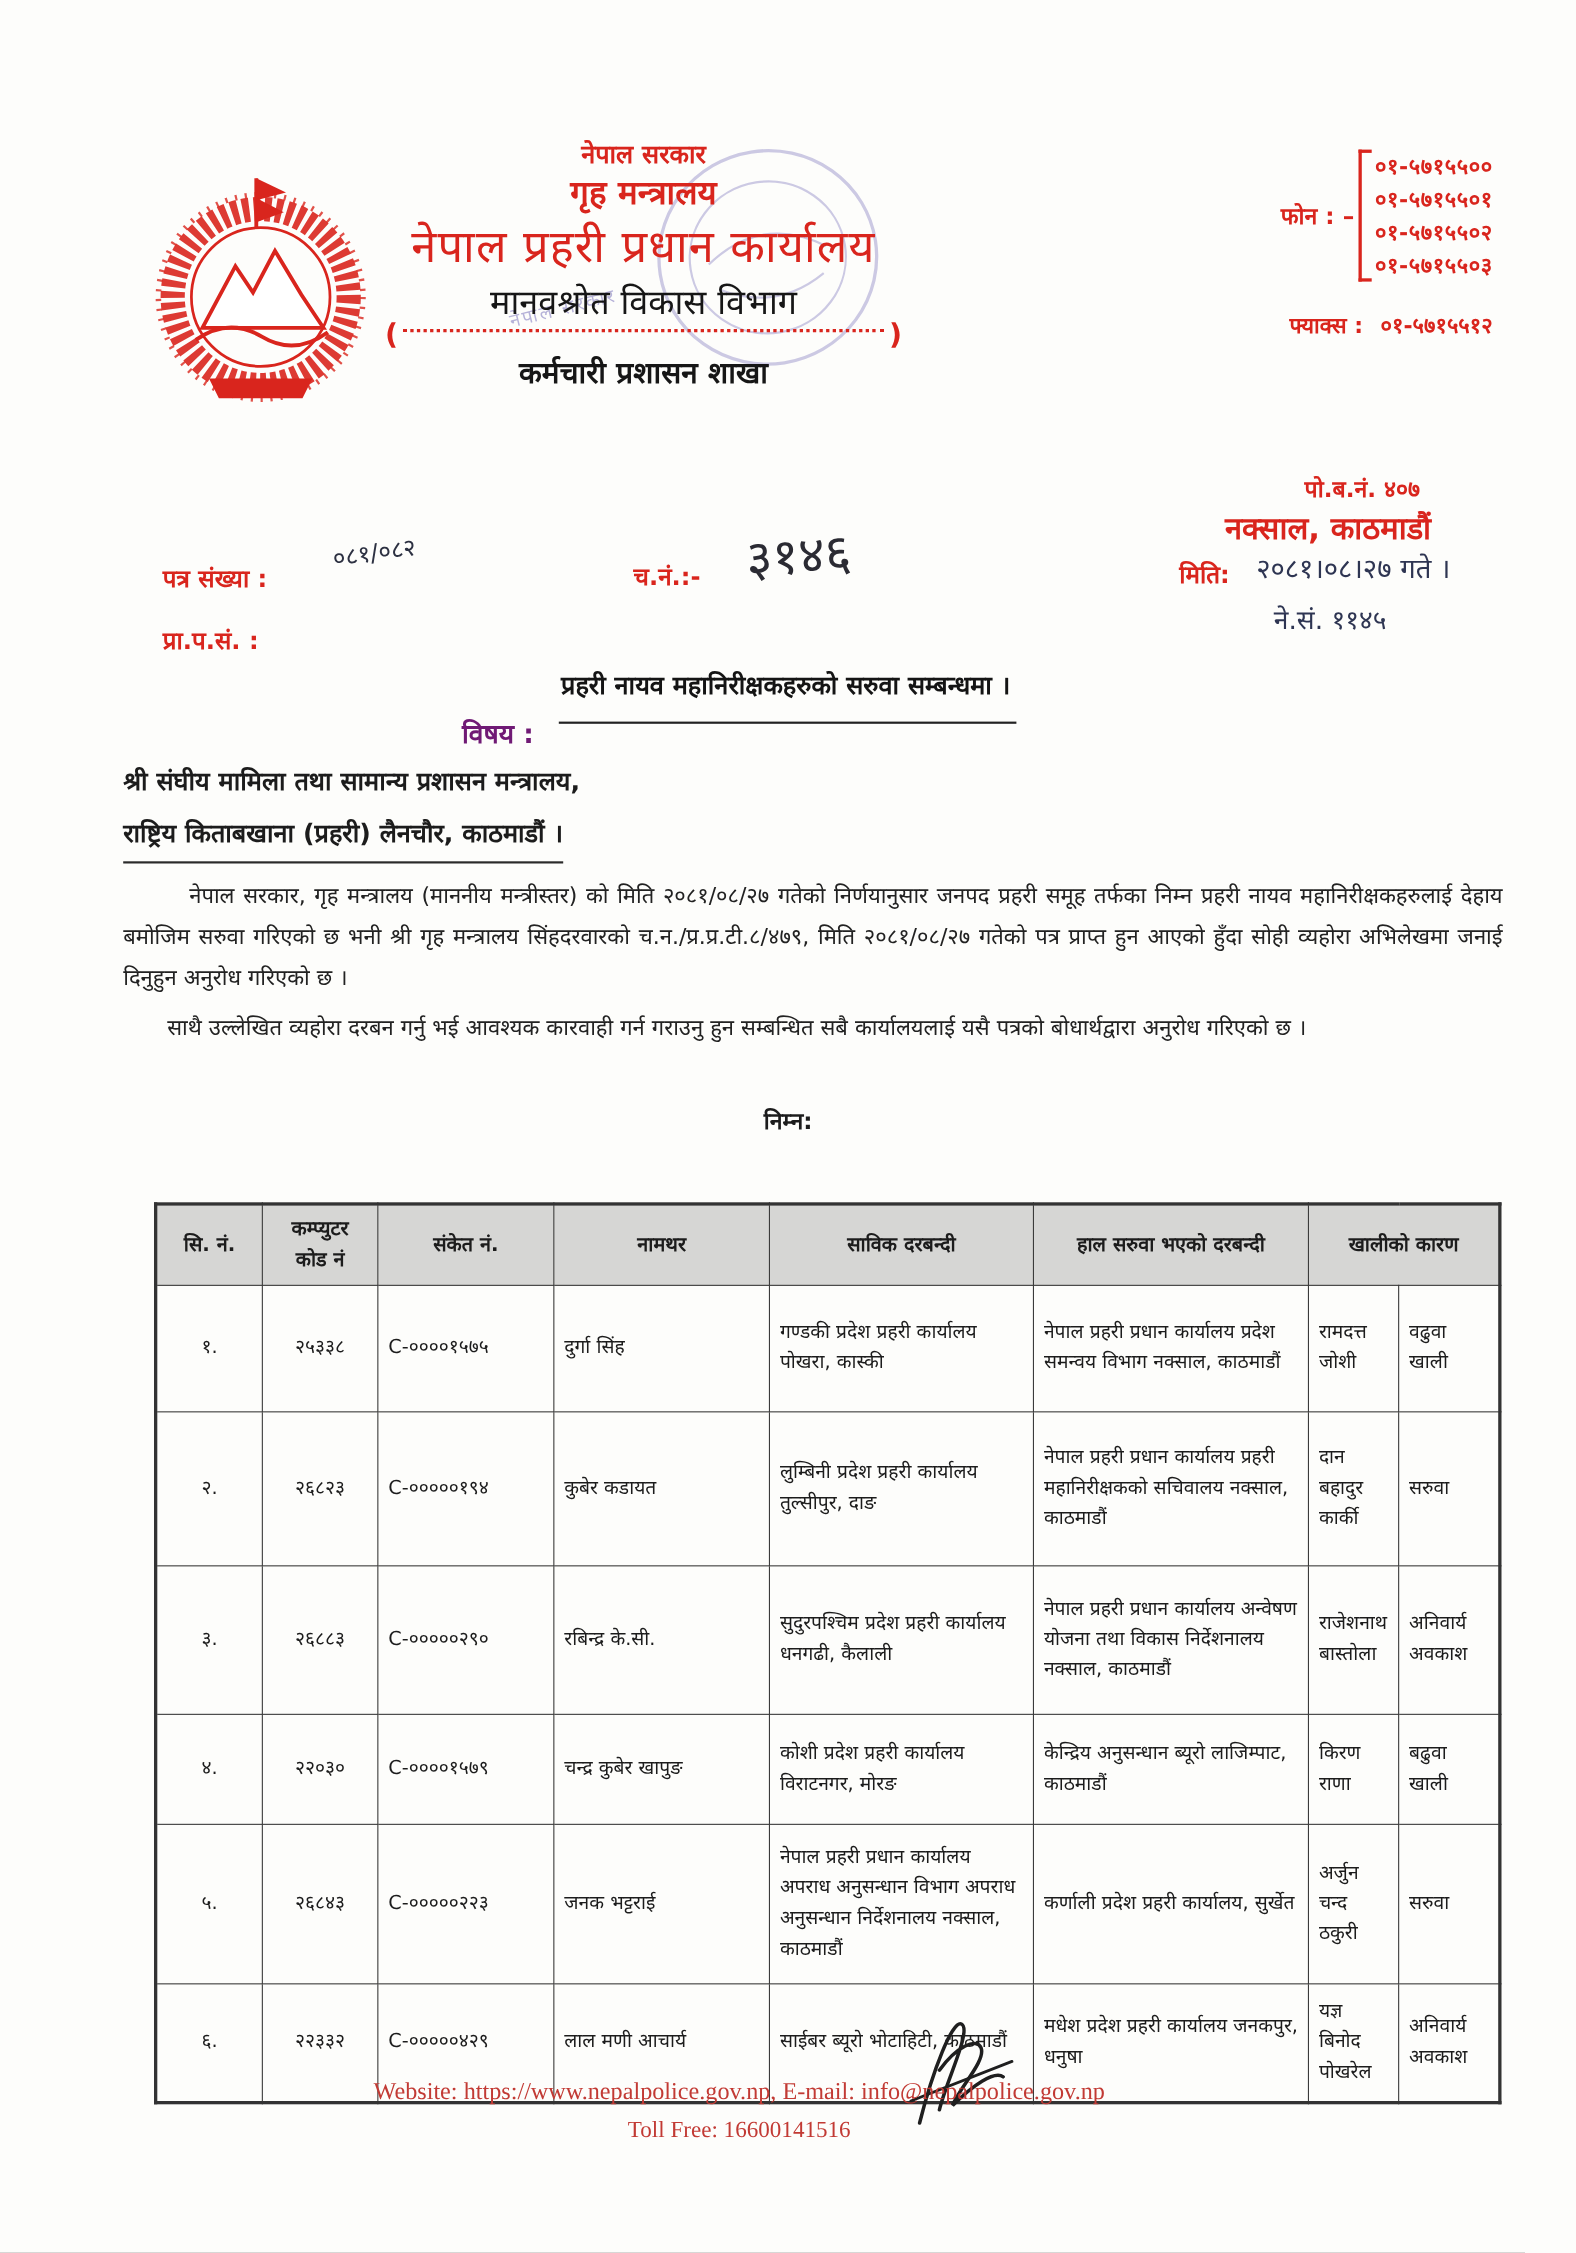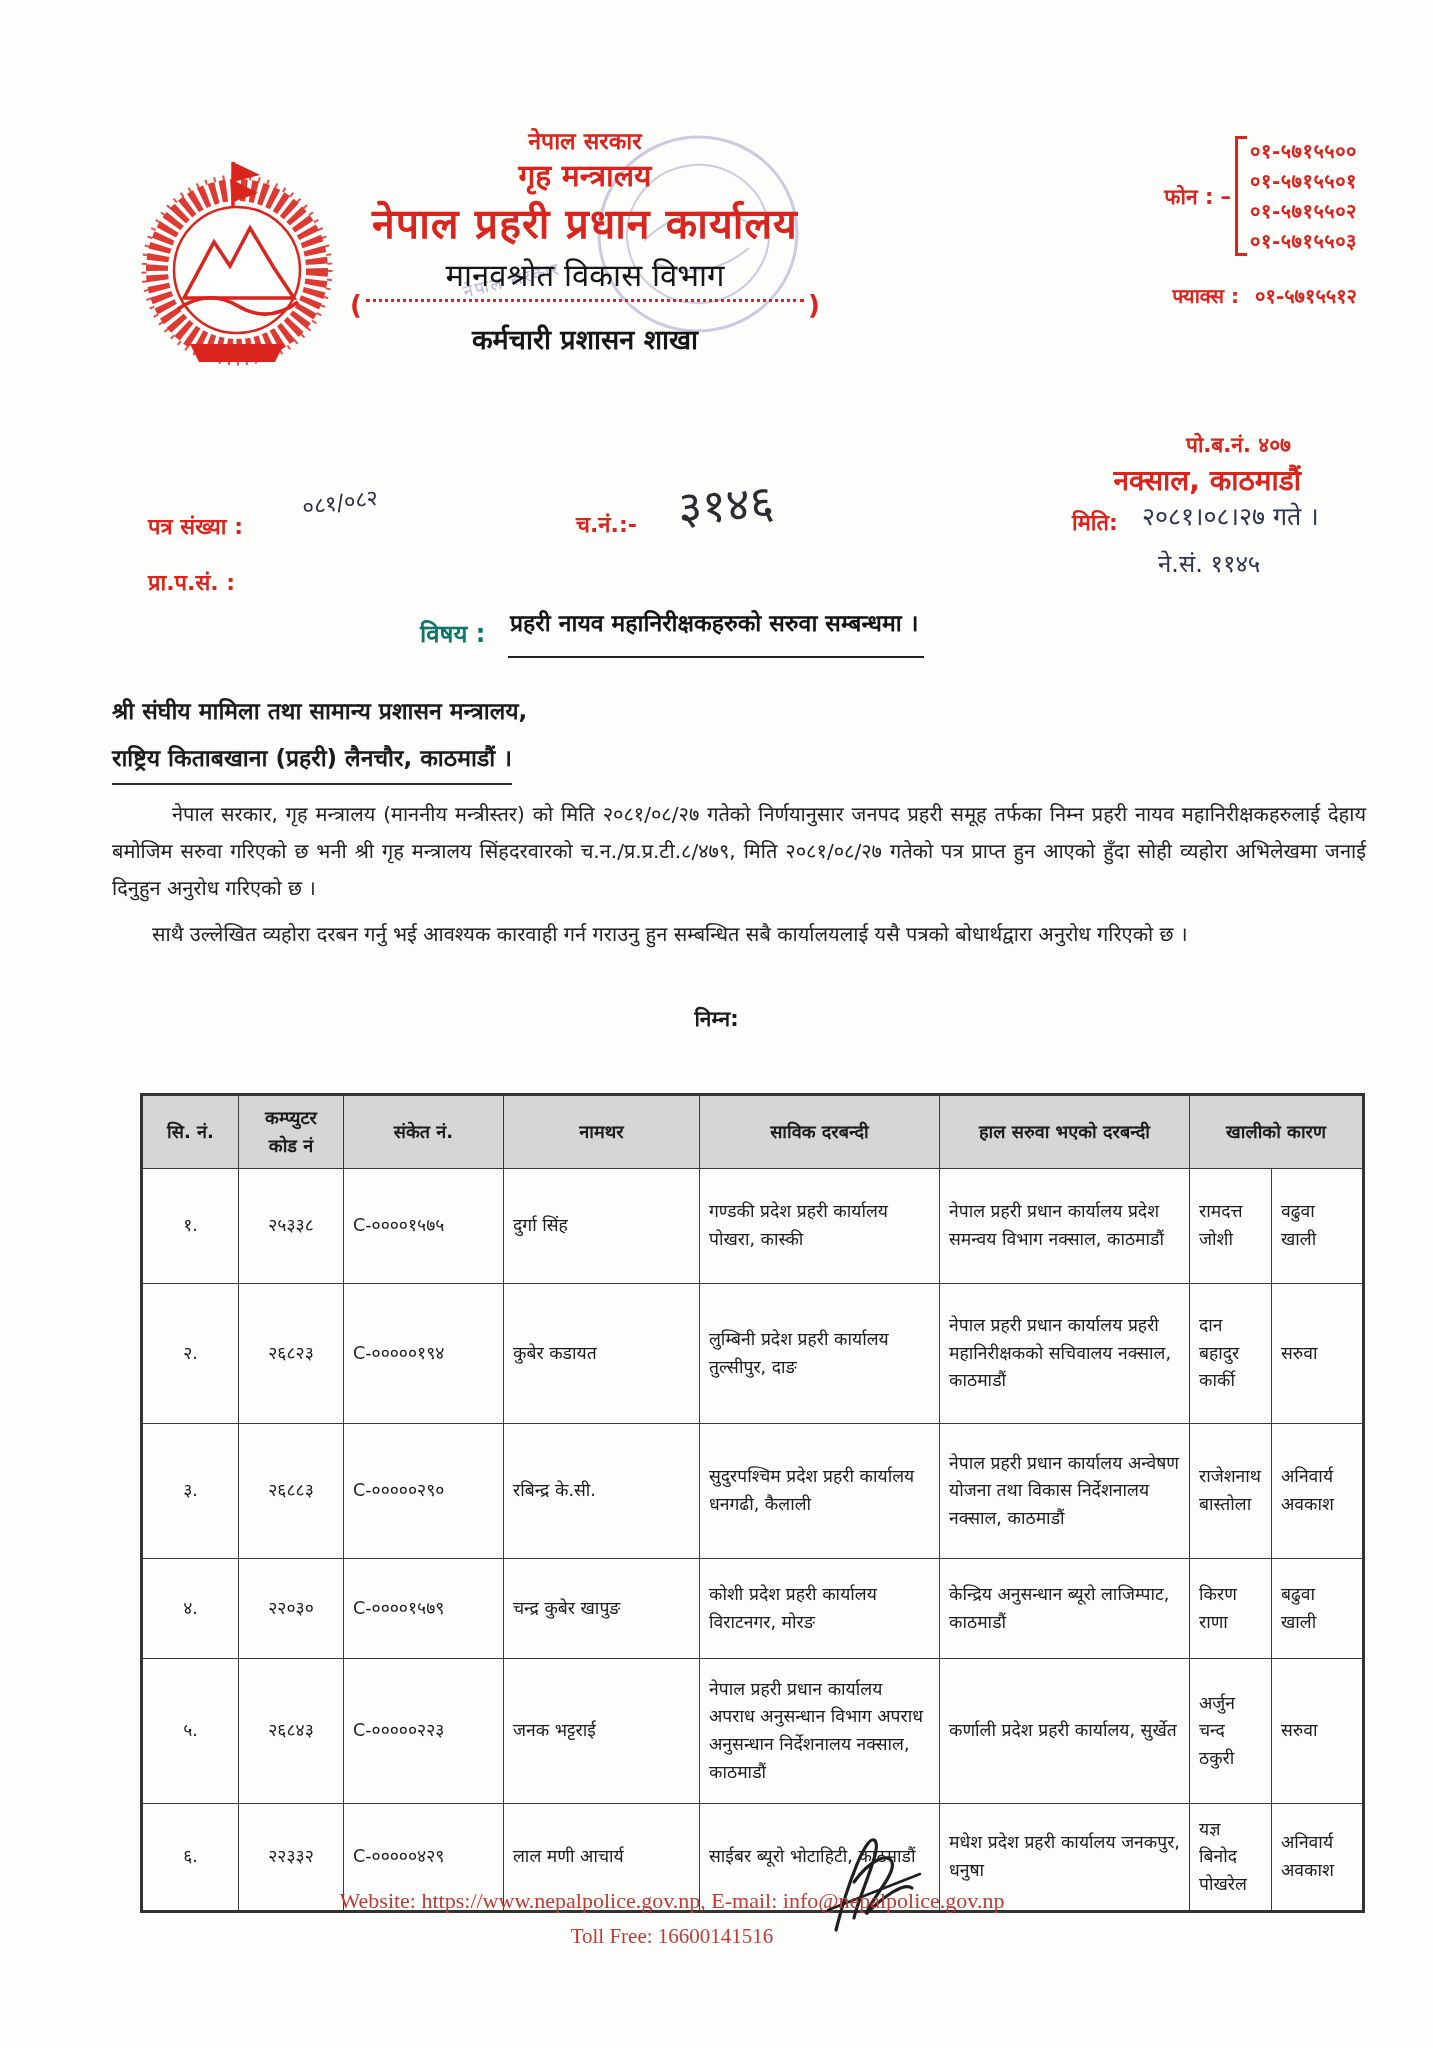--- a/index.html
+++ b/index.html
@@ -9,21 +9,21 @@
 
   
   .emblem{position:absolute;left:136px;top:146px;width:202px;height:228px;}
   .stamp{position:absolute;left:592px;top:128px;width:212px;height:212px;opacity:.38;
          transform:rotate(-9deg);pointer-events:none;}
   .stamp-text{position:absolute;left:462px;top:268px;font-size:17px;color:#7d76bd;
               opacity:.55;transform:rotate(-14deg);letter-spacing:2px;}
   .hc{position:absolute;left:300px;top:128px;width:570px;text-align:center;line-height:1.15;}
   .hc .gov{font-size:23px;font-weight:bold;}
   .hc .ministry{font-size:30px;font-weight:bold;margin-top:5px;}
-  .hc .office{font-size:41px;font-weight:bold;margin-top:7px;letter-spacing:1px;}
+  .hc .office{font-size:41px;font-weight:normal;margin-top:7px;letter-spacing:1px;}
   .hc .dept{font-size:31px;font-weight:normal;color:#161616;margin-top:10px;}
   .dotline{display:flex;align-items:center;width:470px;margin:0 auto;height:22px;}
   .dotline .paren{color:#d9251d;font-size:26px;font-weight:bold;line-height:1;}
   .dotline .dots{flex:1;border-bottom:3px dotted #d9251d;height:0;margin:0 4px;transform:translateY(-4px);}
   .hc .section{font-size:27px;font-weight:bold;color:#161616;margin-top:8px;}
 
   .contact{position:absolute;right:76px;top:136px;width:320px;}
   .phone-row{display:flex;justify-content:flex-end;align-items:center;}
   .phone-label{font-size:21px;font-weight:bold;color:#d9251d;margin-right:4px;white-space:nowrap;}
   .bracket{width:9px;align-self:stretch;border-left:3px solid #d9251d;border-top:3px solid #d9251d;
@@ -39,21 +39,21 @@
   .hand{color:#2e3552;}
   .label-red{font-size:22px;font-weight:bold;color:#d9251d;text-align:right;}
   .patra-label{position:absolute;left:148px;top:510px;}
   .patra-value{position:absolute;left:302px;top:486px;font-size:22px;transform:rotate(-8deg);color:#2d3142;}
   .chano-label{position:absolute;left:576px;top:508px;}
   .chano-value{position:absolute;left:678px;top:472px;font-size:46px;transform:rotate(-4deg);color:#2b2b33;}
   .prapasam-label{position:absolute;left:148px;top:566px;}
   .miti-label{position:absolute;left:1072px;top:506px;}
   .miti-value{position:absolute;left:1142px;top:498px;font-size:25px;}
   .nesam-value{position:absolute;left:1158px;top:546px;font-size:24px;}
-  .vishay-label{position:absolute;left:420px;top:616px;font-size:24px;font-weight:bold;color:#0f766e;}
+  .vishay-label{position:absolute;left:420px;top:649px;font-size:24px;font-weight:bold;color:#701a75;}
   .subject{position:absolute;left:508px;top:606px;font-size:23px;font-weight:bold;color:#141414;
            border-bottom:2.4px solid #222;padding:0 6px 18px 2px;}
 
   
   .addressee{position:absolute;left:112px;top:688px;font-size:23px;font-weight:600;line-height:2.05;}
   .addressee .u{border-bottom:2px solid #2a2a2a;display:inline-block;padding-bottom:1px;}
   .para{position:absolute;left:112px;width:1254px;font-size:20px;line-height:1.86;
         text-align:justify;color:#222;}
   .para1{top:796px;text-indent:60px;}
   .para2{top:916px;text-indent:40px;}

